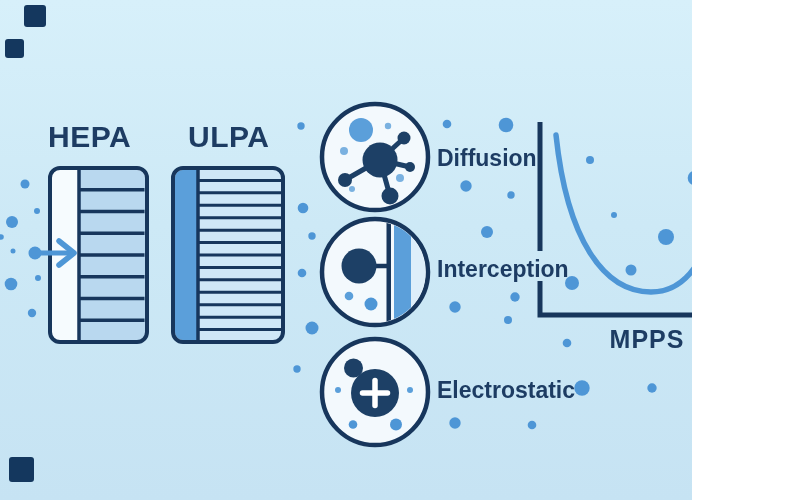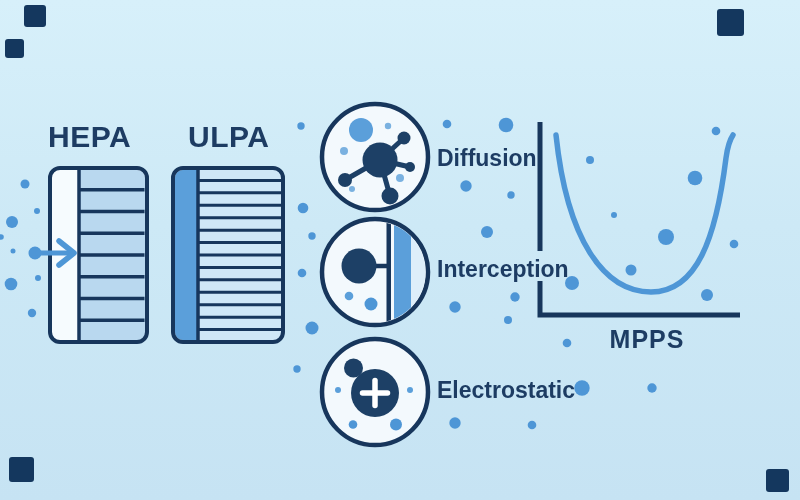--- a/index.html
+++ b/index.html
@@ -1,18 +1,18 @@
 <!DOCTYPE html>
 <html><head>
 <meta charset="utf-8">
 <style>
   html,body { margin:0; padding:0; }
   .stage {
     position:relative;
-    width:800px; height:500px;
+    width:692px; height:500px;
     background: linear-gradient(180deg, #d7f0fa 0%, #cde9f6 45%, #c6e3f3 100%);
     overflow:hidden;
     font-family:"Liberation Sans", sans-serif;
   }
   svg { position:absolute; left:0; top:0; display:block; }
   .lbl-filter { font-family:"Liberation Sans",sans-serif; font-weight:700; font-size:30px; fill:#1d3c63; letter-spacing:0.5px; }
   .lbl-mech   { font-family:"Liberation Sans",sans-serif; font-weight:700; font-size:23px; fill:#1d3c63; }
   .lbl-axis   { font-family:"Liberation Sans",sans-serif; font-weight:700; font-size:25px; fill:#1d3c63; letter-spacing:1px; }
 </style>
 </head>

